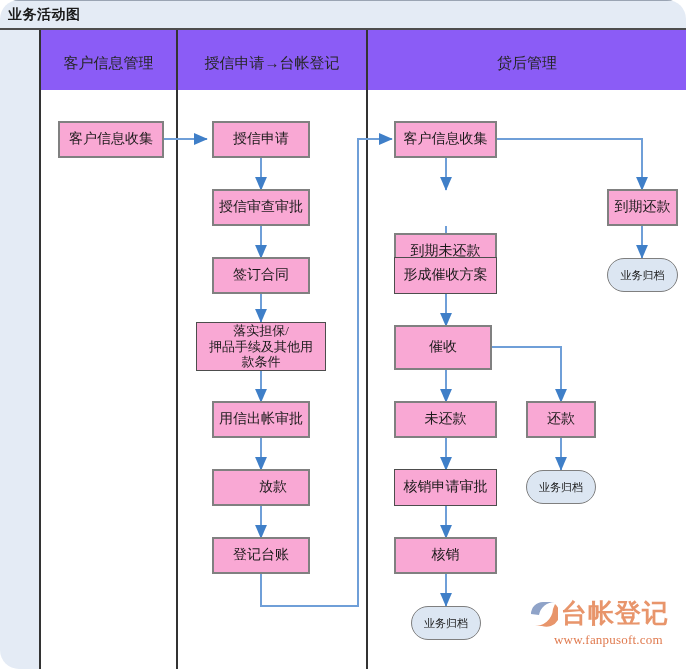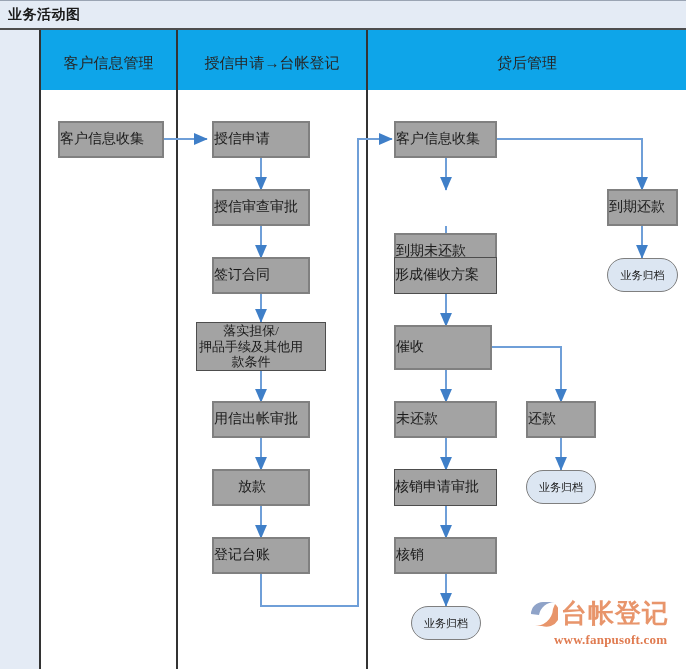--- a/index.html
+++ b/index.html
@@ -10,20 +10,21 @@
   body {
     font-family: "Liberation Serif", "DejaVu Serif", serif;
   }
   #page {
     position: relative;
     width: 686px;
     height: 669px;
     overflow: hidden;
     background: #ffffff;
     box-sizing: border-box;
+    border-radius: 19px;
   }
   
   #title-bar {
     position: absolute;
     left: 0; top: 0;
     width: 686px; height: 30px;
     background: #e4ebf5;
     border-top: 1px solid #9aa4b3;
     border-bottom: 2px solid #4d4d4d;
     box-sizing: border-box;
@@ -43,21 +44,21 @@
     width: 41px; height: 639px;
     background: #e4ebf5;
     border-right: 2px solid #333333;
     box-sizing: border-box;
   }
   
   .col-header {
     position: absolute;
     top: 30px;
     height: 68px;
-    background: #0ea5e9;
+    background: #8b5cf6;
     border-bottom: 2px solid #6b6b6b;
     box-sizing: border-box;
     display: flex;
     align-items: center;
     justify-content: center;
     font-size: 15px;
     color: #262626;
   }
   #hdr-1 { left: 41px;  width: 137px; border-right: 2px solid #333333; }
   #hdr-2 { left: 178px; width: 190px; border-right: 2px solid #333333; }
@@ -69,26 +70,26 @@
     height: 579px;
     background: #ffffff;
     box-sizing: border-box;
   }
   #lane-1 { left: 41px;  width: 137px; border-right: 2px solid #333333; }
   #lane-2 { left: 178px; width: 190px; border-right: 2px solid #333333; }
   #lane-3 { left: 368px; width: 318px; }
   
   .node {
     position: absolute;
-    background: #a3a3a3;
+    background: #f9a8d4;
     border: 2px solid #808080;
     box-sizing: border-box;
     display: flex;
     align-items: center;
-    justify-content: flex-start;
+    justify-content: center;
     text-align: center;
     font-size: 14px;
     color: #1a1a1a;
     line-height: 1.15;
     z-index: 3;
   }
   .node.thin { border: 1px solid #4d4d4d; }
   .node.multiline {
     font-size: 13px;
     line-height: 1.2;
@@ -137,21 +138,21 @@
     font-size: 26px;
     font-weight: bold;
     color: #e8956b;
     letter-spacing: 1px;
     font-family: "Liberation Sans", sans-serif;
   }
   #watermark .wm-url {
     position: absolute;
     left: 26px; top: 36px;
     font-size: 13px;
-    font-weight: bold;
+    font-weight: normal;
     color: #e07b50;
     font-family: "Liberation Serif", serif;
     letter-spacing: 0.2px;
   }
 </style>
 </head>
 <body>
 
 <div id="page">
 

